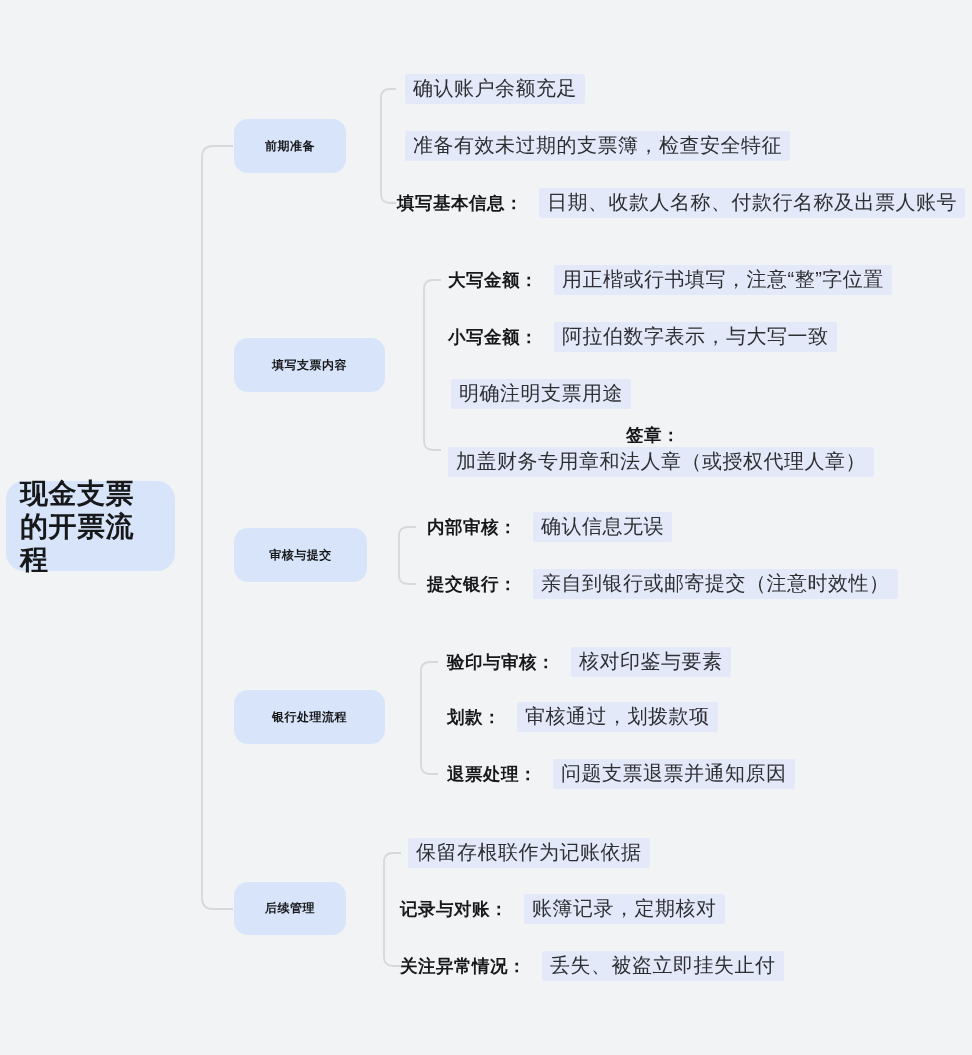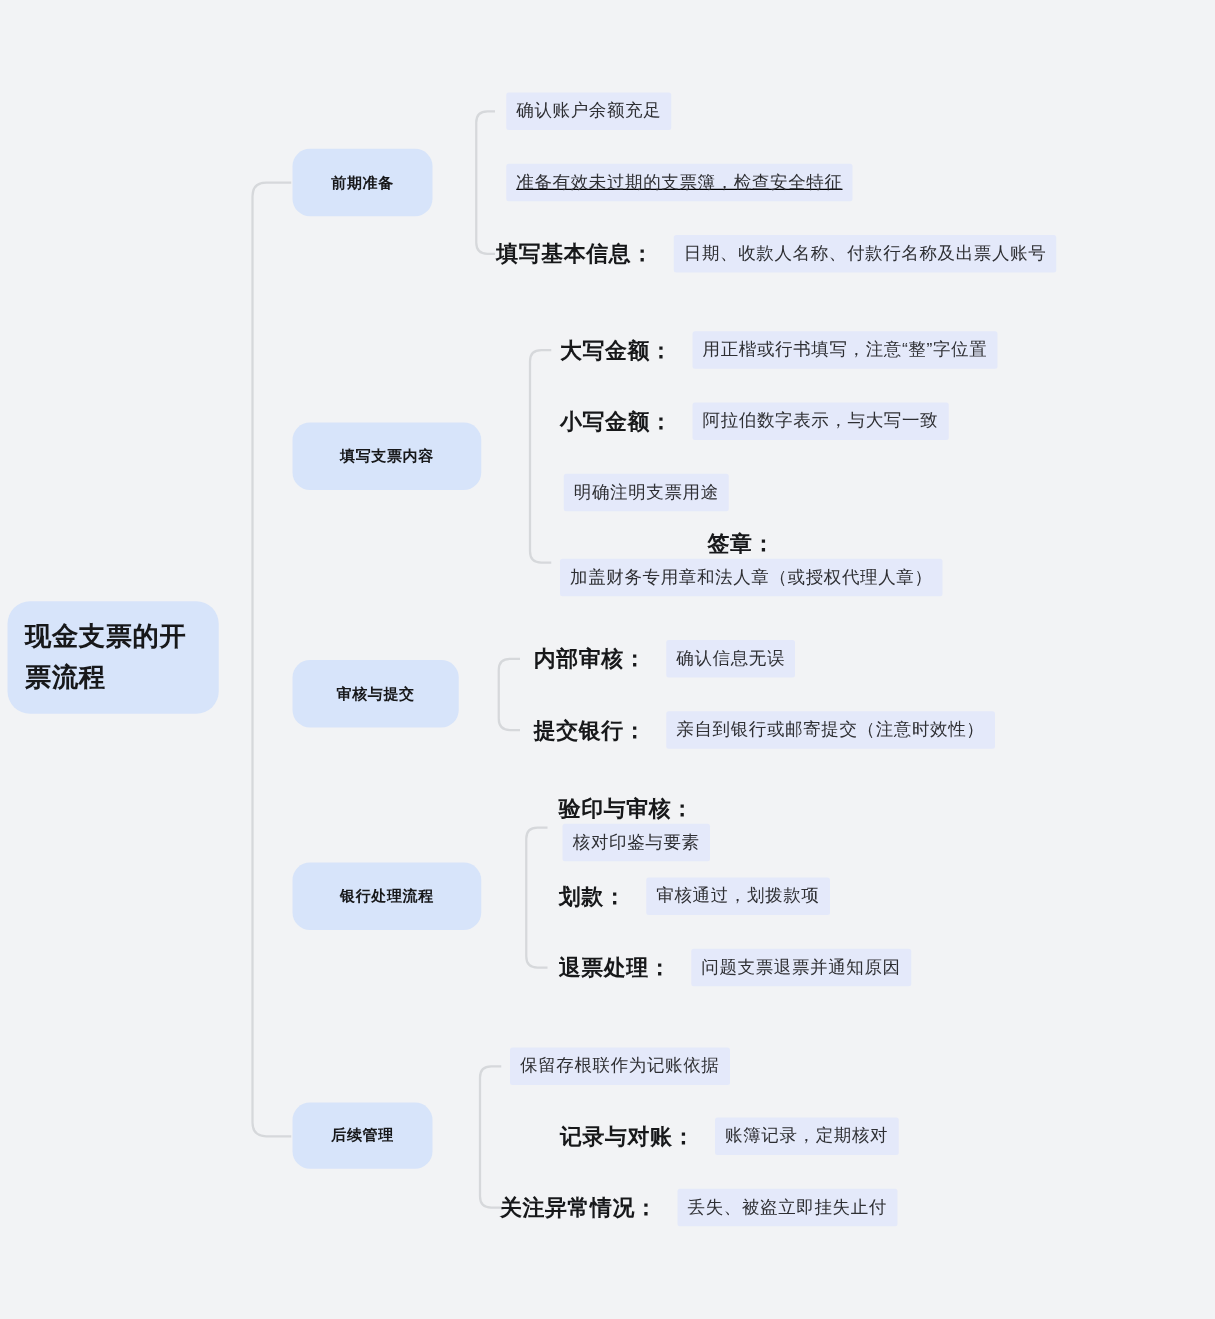--- a/index.html
+++ b/index.html
@@ -15,38 +15,38 @@
     position:absolute;
     background:#d7e4fa;
     border-radius:14px;
     display:flex; align-items:center; justify-content:center;
     font-weight:bold; font-size:12px; color:#17181a;
     letter-spacing:0.5px;
     box-sizing:border-box;
   }
   .node.root {
     border-radius:18px;
-    font-size:21px; line-height:33px;
+    font-size:28px; line-height:33px;
     justify-content:flex-start;
     padding:0 14px;
   }
   .row {
     position:absolute;
     display:flex; align-items:center;
     transform:translateY(-50%);
     white-space:nowrap;
   }
   .row-label {
     font-weight:bold; font-size:17.5px; color:#17181a;
     margin-right:16px; letter-spacing:0.5px;
   }
   .row-content {
     background:#e4e9fa;
     padding:3px 8px 4px 8px;
-    font-size:14px; line-height:23px; color:#2e2f33;
+    font-size:20px; line-height:23px; color:#2e2f33;
     border-radius:2px; letter-spacing:0.5px;
   }
 </style>
 </head>
 <body>
 
 <div class="canvas">
 
   <svg class="connectors" width="972" height="1055" viewBox="0 0 972 1055">
     <g fill="none" stroke="#d6d8db" stroke-width="1.8">
@@ -75,21 +75,21 @@
   <div class="node" style="left:234px; top:690px; width:151px; height:54px;">
     <span>银行处理流程</span>
   </div>
   <div class="node" style="left:234px; top:882px; width:112px; height:53px;">
     <span>后续管理</span>
   </div>
 
   <div class="row" style="left:405px; top:89px;">
     <span class="row-content">确认账户余额充足</span>
   </div>
-  <div class="row" style="left:405px; top:146px;text-decoration:underline;">
+  <div class="row" style="left:405px; top:146px;">
     <span class="row-content">准备有效未过期的支票簿，检查安全特征</span>
   </div>
   <div class="row" style="left:397px; top:203px;">
     <span class="row-label">填写基本信息：</span>
     <span class="row-content">日期、收款人名称、付款行名称及出票人账号</span>
   </div>
 
   <div class="row" style="left:448px; top:280px;">
     <span class="row-label">大写金额：</span>
     <span class="row-content">用正楷或行书填写，注意“整”字位置</span>
@@ -108,37 +108,37 @@
 
   <div class="row" style="left:427px; top:527px;">
     <span class="row-label">内部审核：</span>
     <span class="row-content">确认信息无误</span>
   </div>
   <div class="row" style="left:427px; top:584px;">
     <span class="row-label">提交银行：</span>
     <span class="row-content">亲自到银行或邮寄提交（注意时效性）</span>
   </div>
 
-  <div class="row" style="left:447px; top:662px;flex-direction:column;">
+  <div class="row" style="left:447px; top:662px;">
     <span class="row-label">验印与审核：</span>
     <span class="row-content">核对印鉴与要素</span>
   </div>
   <div class="row" style="left:447px; top:717px;">
     <span class="row-label">划款：</span>
     <span class="row-content">审核通过，划拨款项</span>
   </div>
   <div class="row" style="left:447px; top:774px;">
     <span class="row-label">退票处理：</span>
     <span class="row-content">问题支票退票并通知原因</span>
   </div>
 
   <div class="row" style="left:408px; top:853px;">
     <span class="row-content">保留存根联作为记账依据</span>
   </div>
-  <div class="row" style="left:400px; top:909px;margin-left:48px;">
+  <div class="row" style="left:400px; top:909px;">
     <span class="row-label">记录与对账：</span>
     <span class="row-content">账簿记录，定期核对</span>
   </div>
   <div class="row" style="left:400px; top:966px;">
     <span class="row-label">关注异常情况：</span>
     <span class="row-content">丢失、被盗立即挂失止付</span>
   </div>
 
 </div>
 

